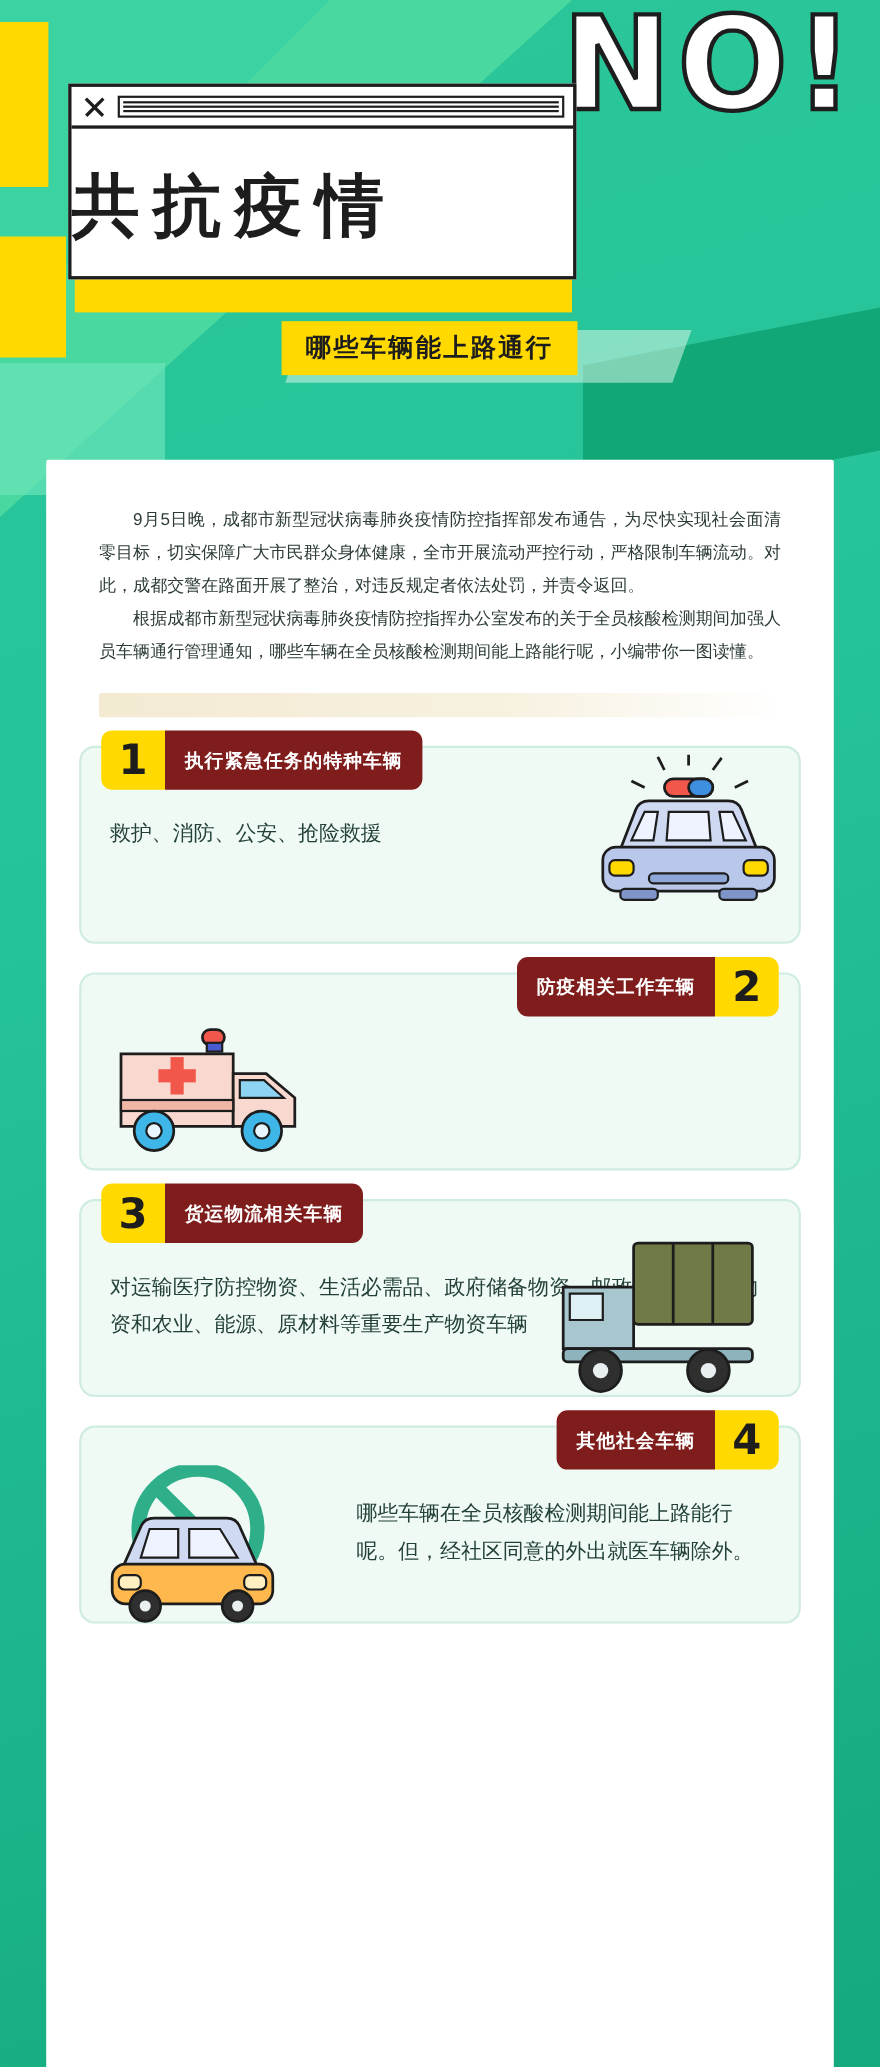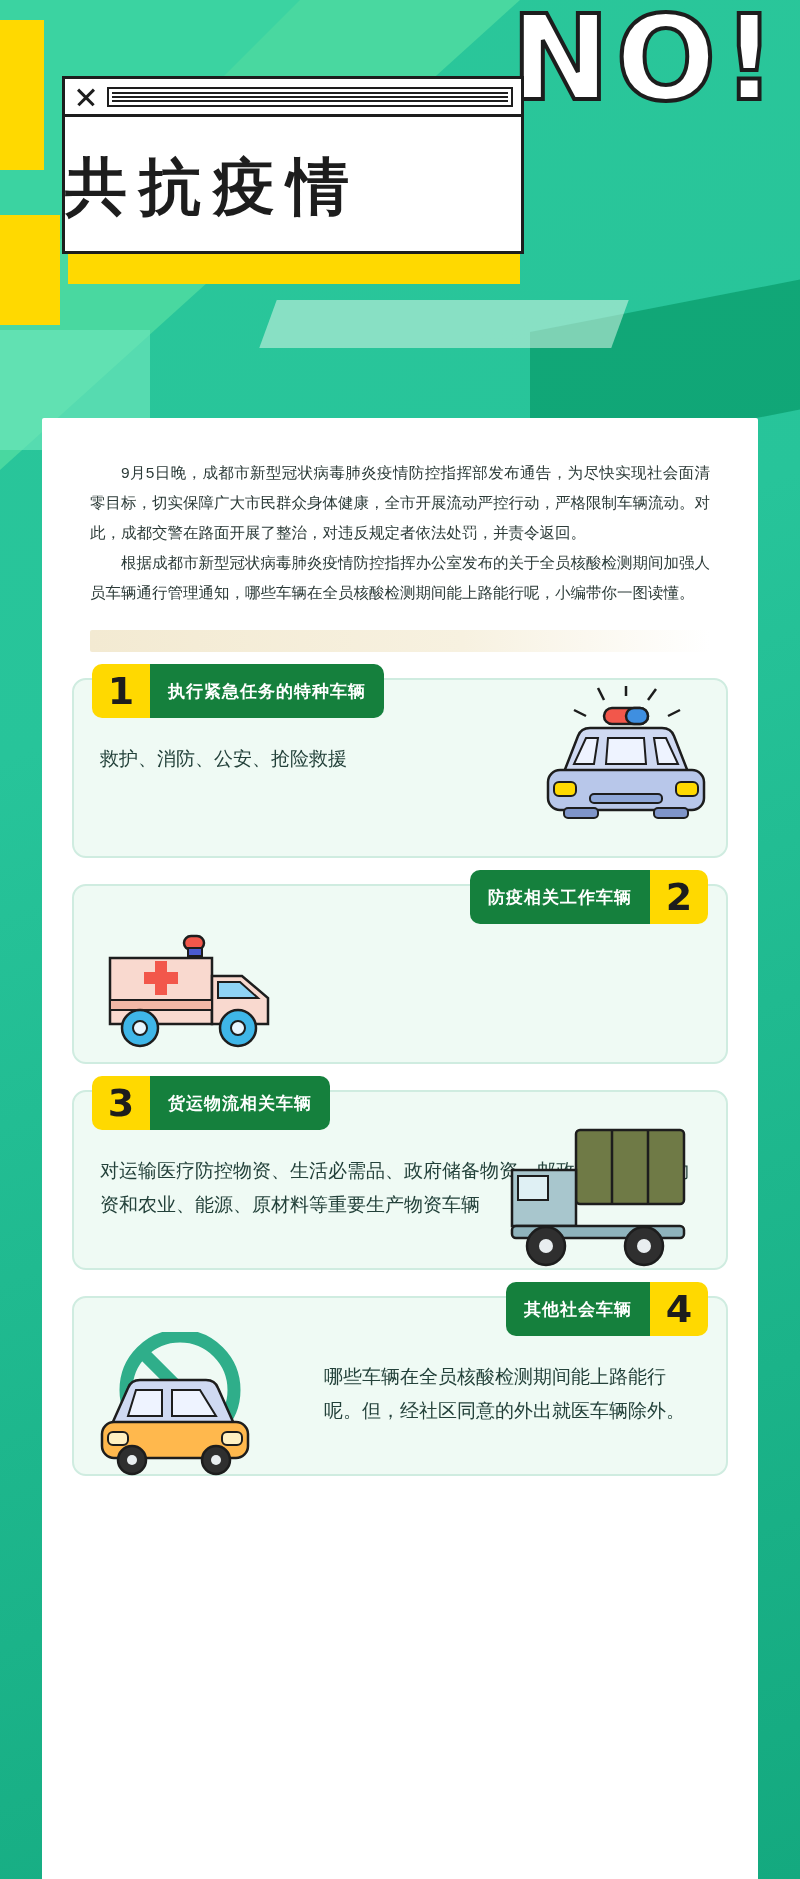--- a/index.html
+++ b/index.html
@@ -202,21 +202,21 @@
     background: #ffd900;
     color: #1d1d1d;
     font-size: 38px;
     font-weight: bold;
     display: flex;
     align-items: center;
     justify-content: center;
     font-family: "DejaVu Sans", sans-serif;
   }
   .tag-label {
-    background: #15803d;
+    background: #7f1d1d;
     color: #ffffff;
     font-size: 17px;
     font-weight: bold;
     letter-spacing: 1px;
     display: flex;
     align-items: center;
     padding: 12px 18px;
   }
   .tag-row.left .num-box { border-radius: 10px 0 0 10px; }
   .tag-row.left .tag-label { border-radius: 0 10px 10px 0; }
@@ -265,20 +265,21 @@
       <div class="win-lines">
         <span></span>
           <span></span>
           <span></span>
       </div>
     </div>
     <div class="main-title">共抗疫情</div>
   </div>
 
   <div class="subtitle-shadow"></div>
+  <div class="subtitle">哪些车辆能上路通行</div>
 
   <div class="card">
 
     <div class="intro">
       <p>9月5日晚，成都市新型冠状病毒肺炎疫情防控指挥部发布通告，为尽快实现社会面清零目标，切实保障广大市民群众身体健康，全市开展流动严控行动，严格限制车辆流动。对此，成都交警在路面开展了整治，对违反规定者依法处罚，并责令返回。</p>
       <p>根据成都市新型冠状病毒肺炎疫情防控指挥办公室发布的关于全员核酸检测期间加强人员车辆通行管理通知，哪些车辆在全员核酸检测期间能上路能行呢，小编带你一图读懂。</p>
     </div>
     <div class="divider"></div>
 
     <div class="item">

